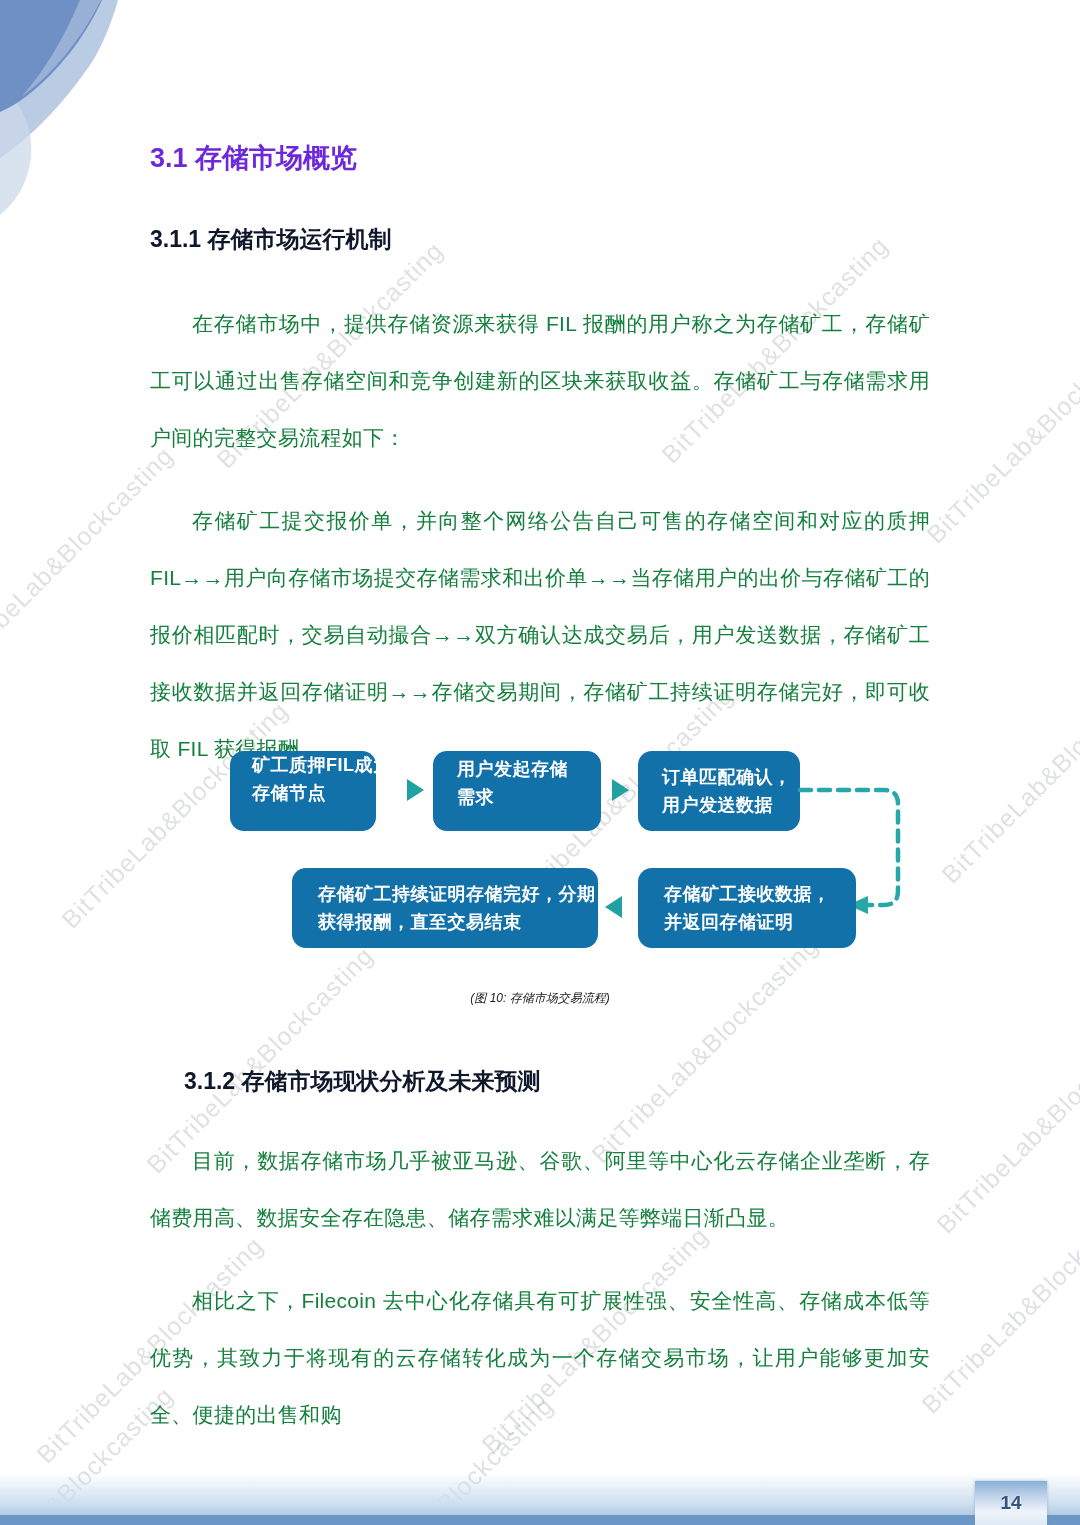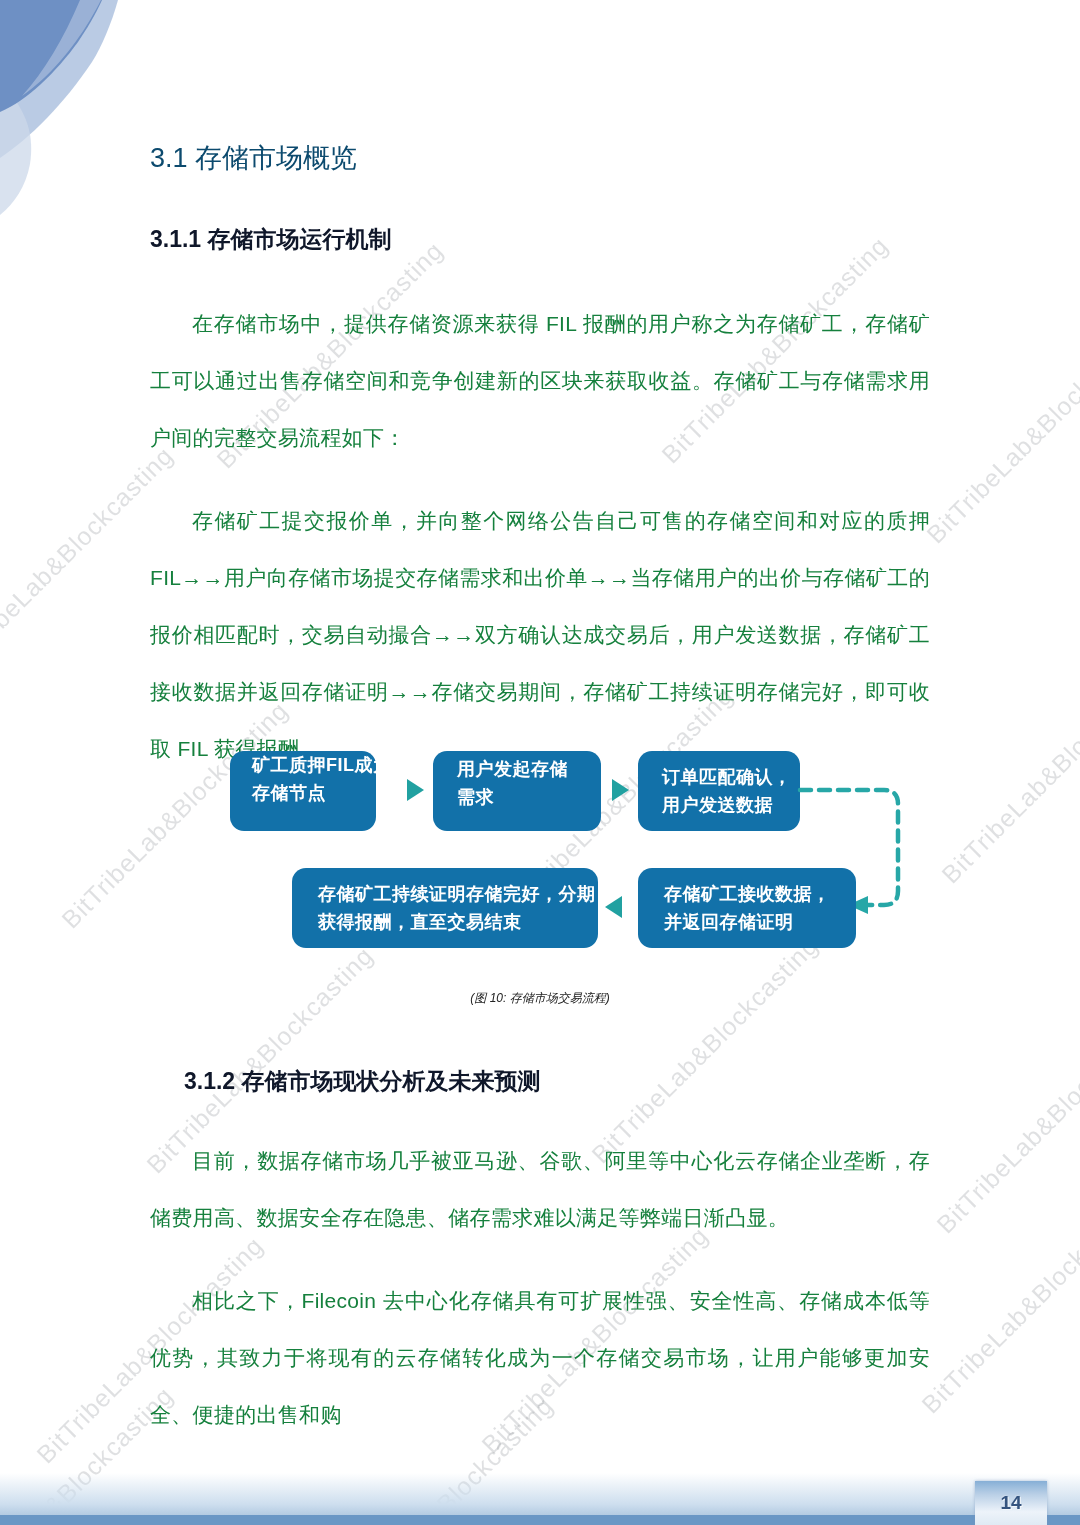--- a/index.html
+++ b/index.html
@@ -36,22 +36,22 @@
     transform: translate(-50%, -50%) rotate(-45deg);
     pointer-events: none;
     user-select: none;
   }
 
   
   .h1 {
     position: absolute;
     left: 150px; top: 140px;
     font-size: 27px;
-    font-weight: 400;
-    color: #0c4a6e;
+    font-weight: 700;
+    color: #6d28d9;
     z-index: 2;
   }
   .h2 {
     position: absolute;
     left: 150px;
     font-size: 23px;
     font-weight: 700;
     color: #0f172a;
     z-index: 2;
   }

